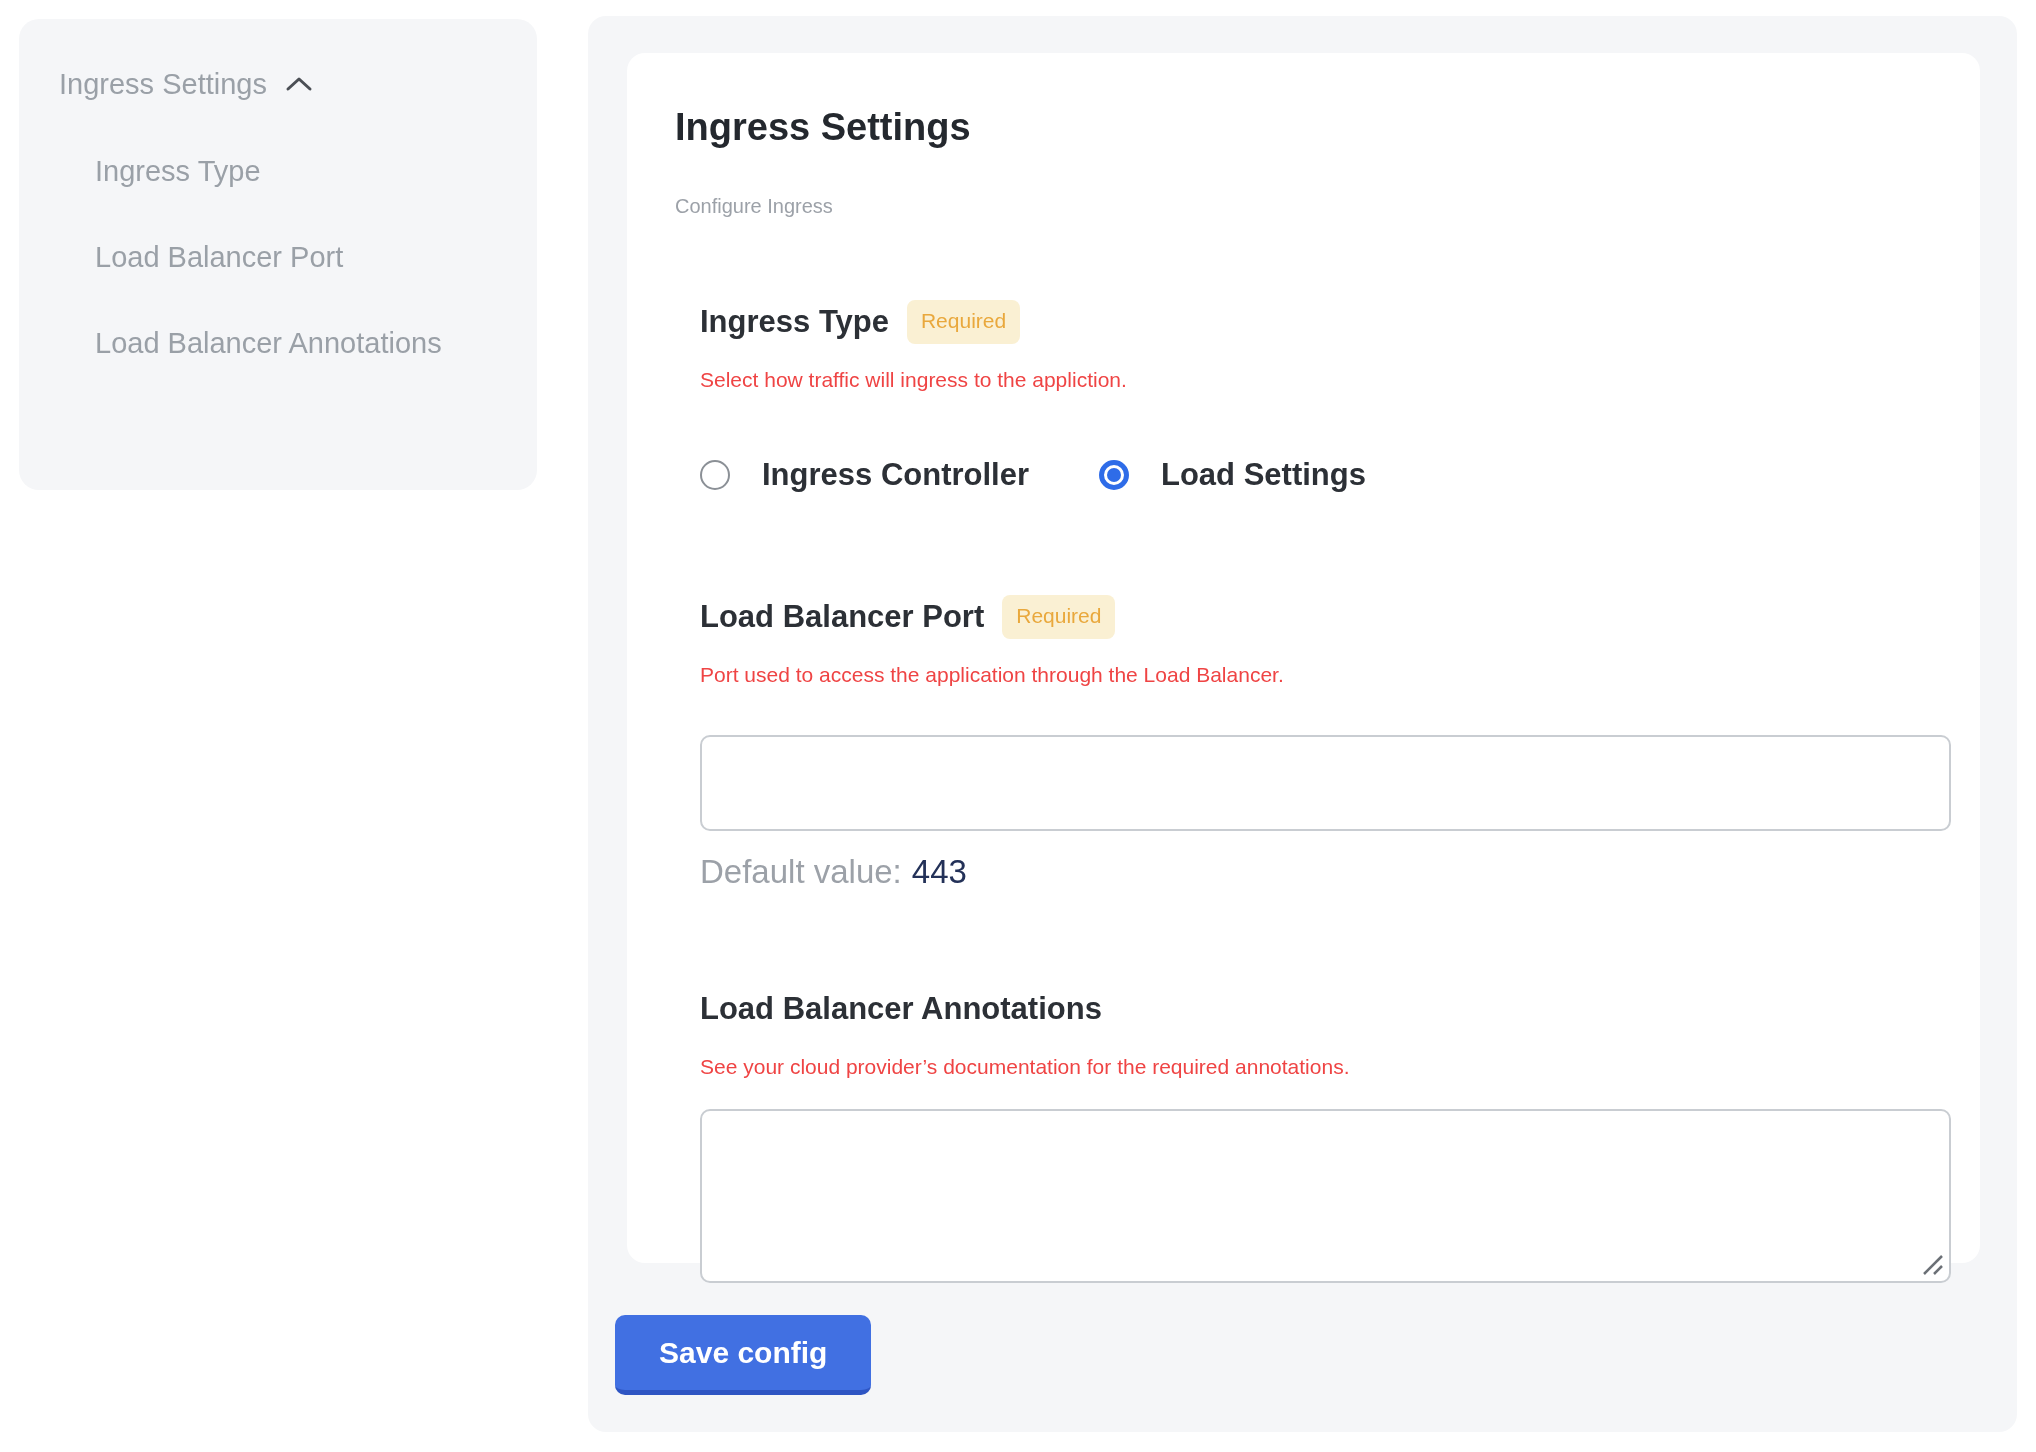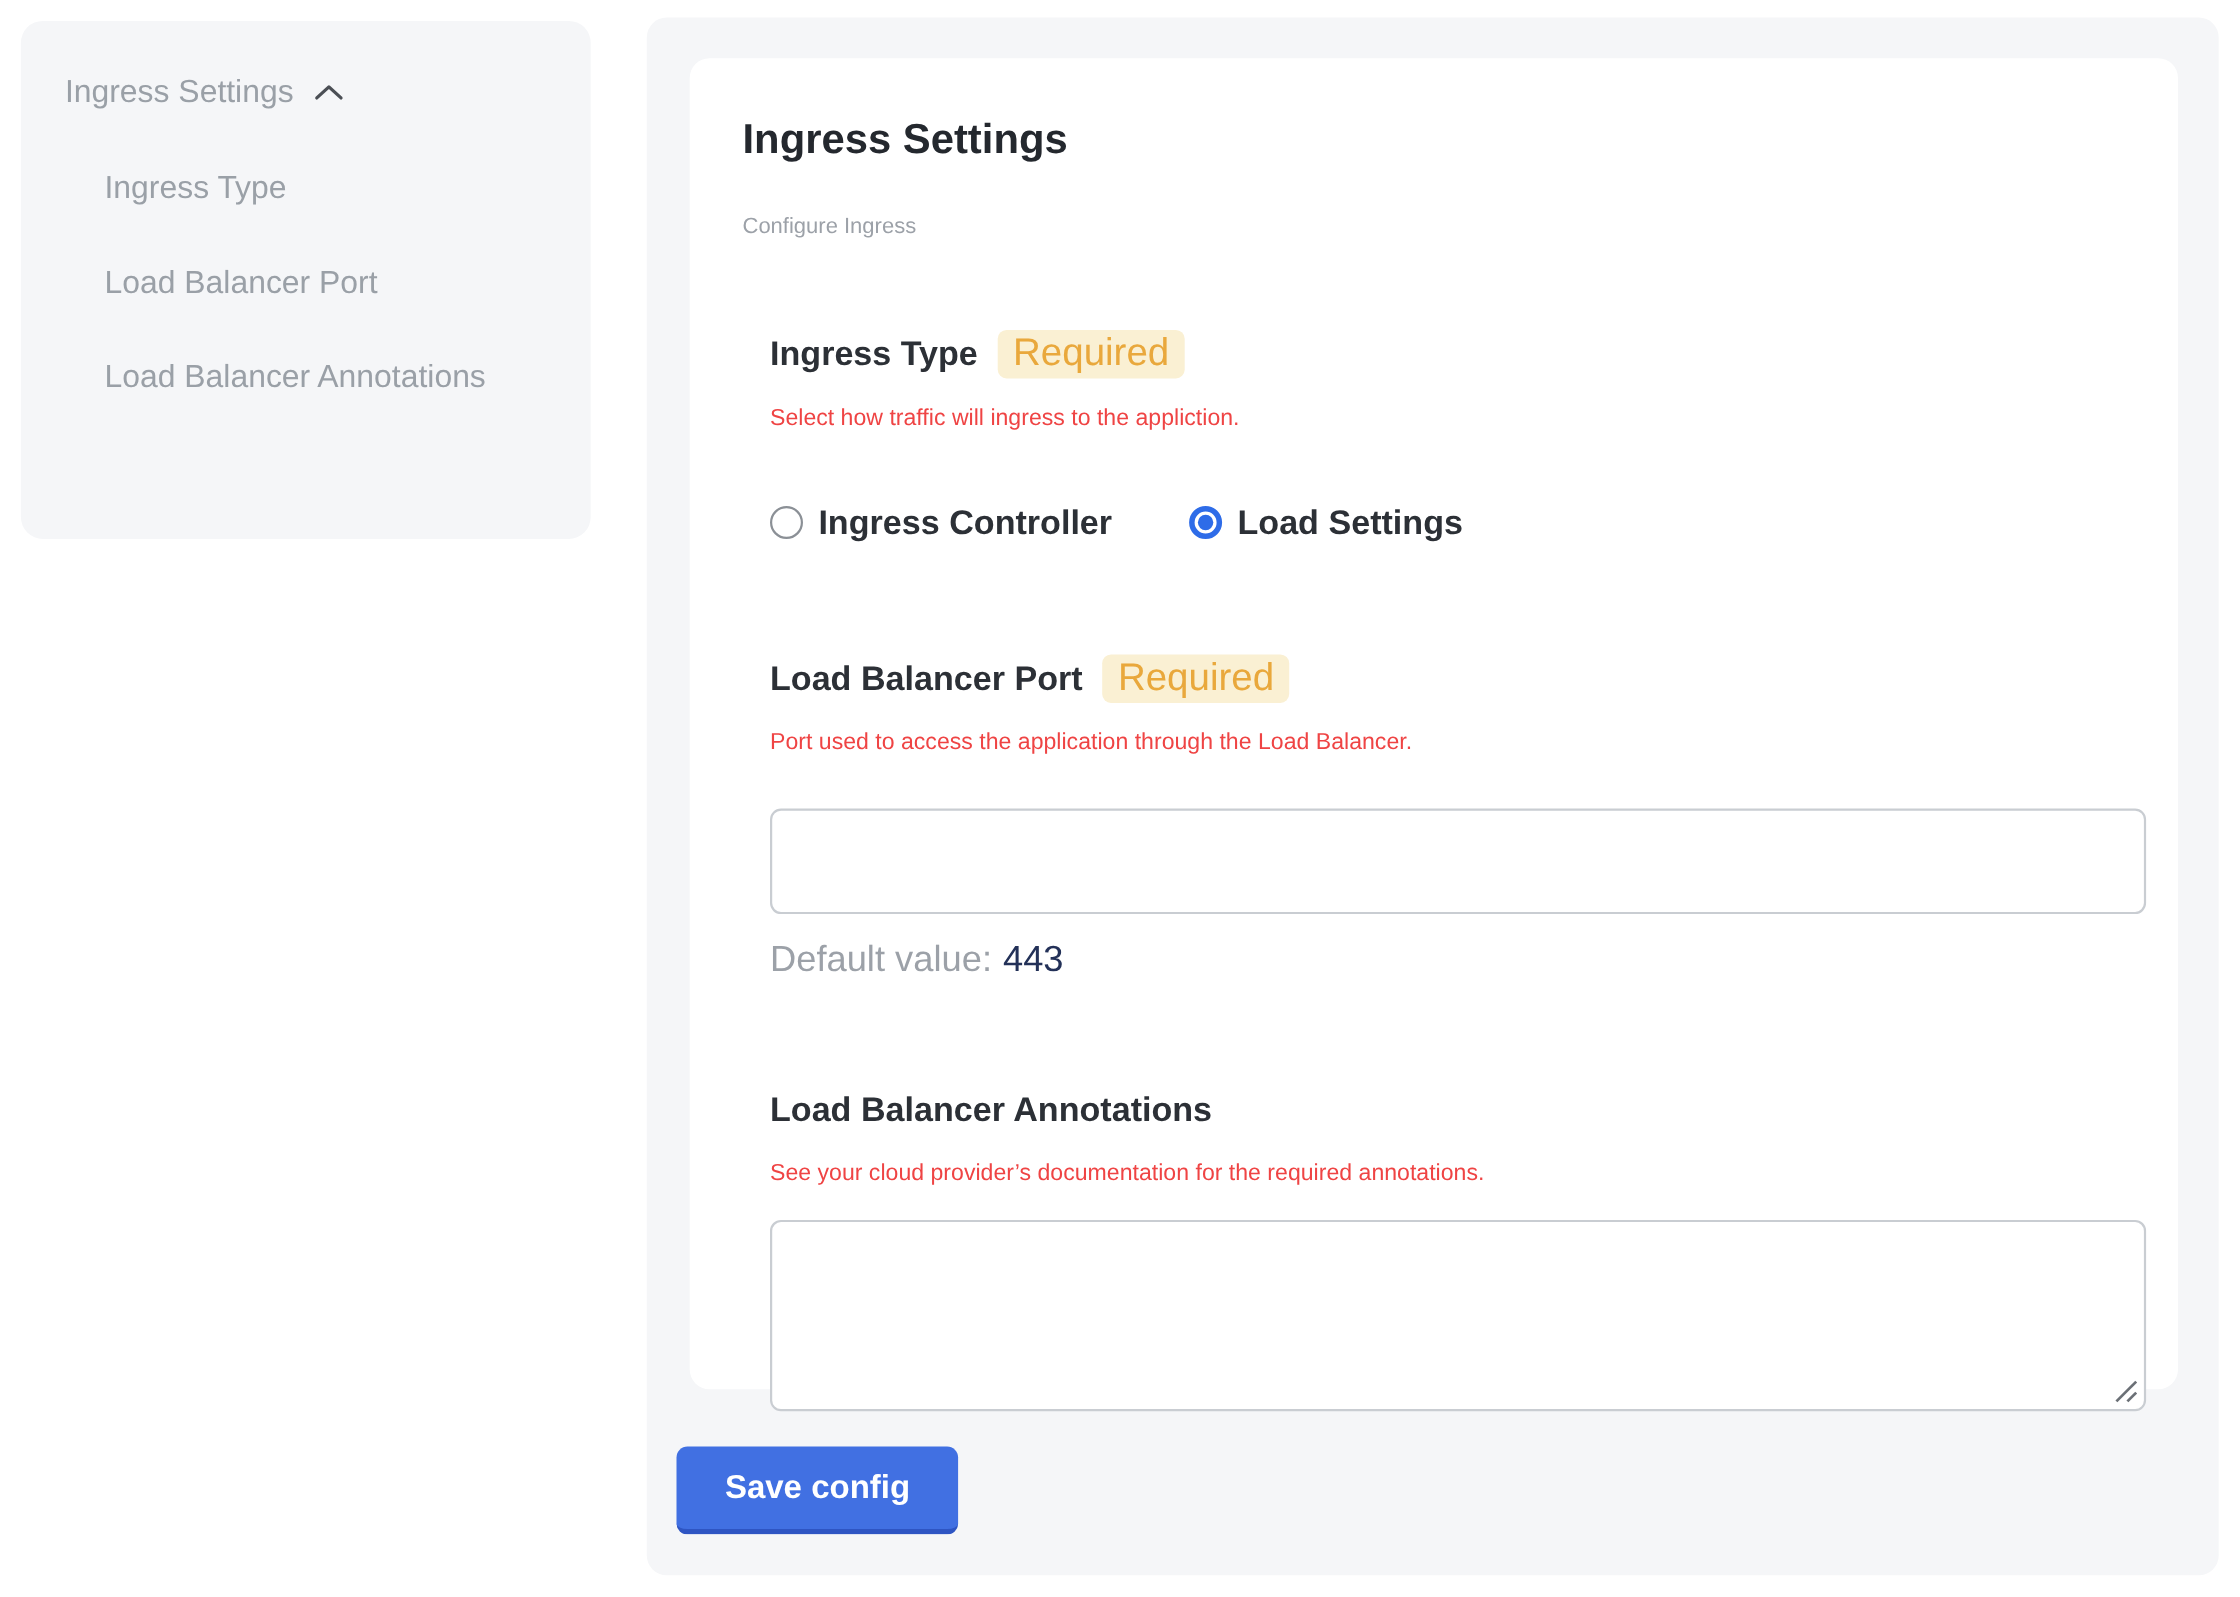--- a/index.html
+++ b/index.html
@@ -62,28 +62,28 @@
   .subtitle { font-size: 20px; color: #9ca1a8; line-height: 31px; }
 
   .section { margin-left: 25px; }
   .section-1 { margin-top: 78px; }
   .section-2 { margin-top: 102px; }
   .section-3 { margin-top: 96px; }
 
   .label-row { display: flex; align-items: center; gap: 18px; height: 44px; }
   .field-label { font-size: 31px; font-weight: 600; color: #2c3036; }
   .badge {
-    font-size: 35px; color: #e9a83c; background: #faf0d3;
+    font-size: 21px; color: #e9a83c; background: #faf0d3;
     padding: 5px 14px 7px; border-radius: 8px; line-height: 32px;
   }
   .desc { font-size: 21px; color: #ef4444; margin-top: 20px; line-height: 31px; }
 
   
   .radio-row { display: flex; gap: 70px; margin-top: 62px; align-items: center; }
-  .radio-option { display: flex; align-items: center; gap: 14px; cursor: pointer; }
+  .radio-option { display: flex; align-items: center; gap: 32px; cursor: pointer; }
   .radio-circle {
     width: 30px; height: 30px; border-radius: 50%;
     box-sizing: border-box; position: relative; background: #fff;
   }
   .radio-circle.unchecked { border: 2.5px solid #8b9096; }
   .radio-circle.checked { border: 5px solid #2e6ce8; }
   .radio-circle.checked::after {
     content: ""; position: absolute;
     left: 3px; top: 3px; width: 14px; height: 14px;
     border-radius: 50%; background: #2e6ce8;

